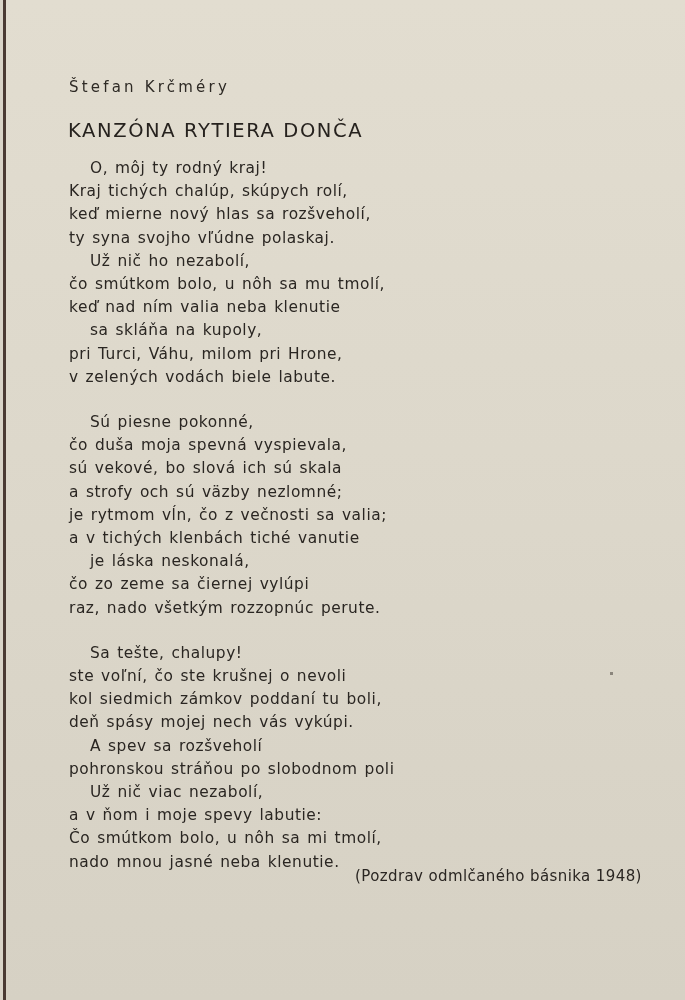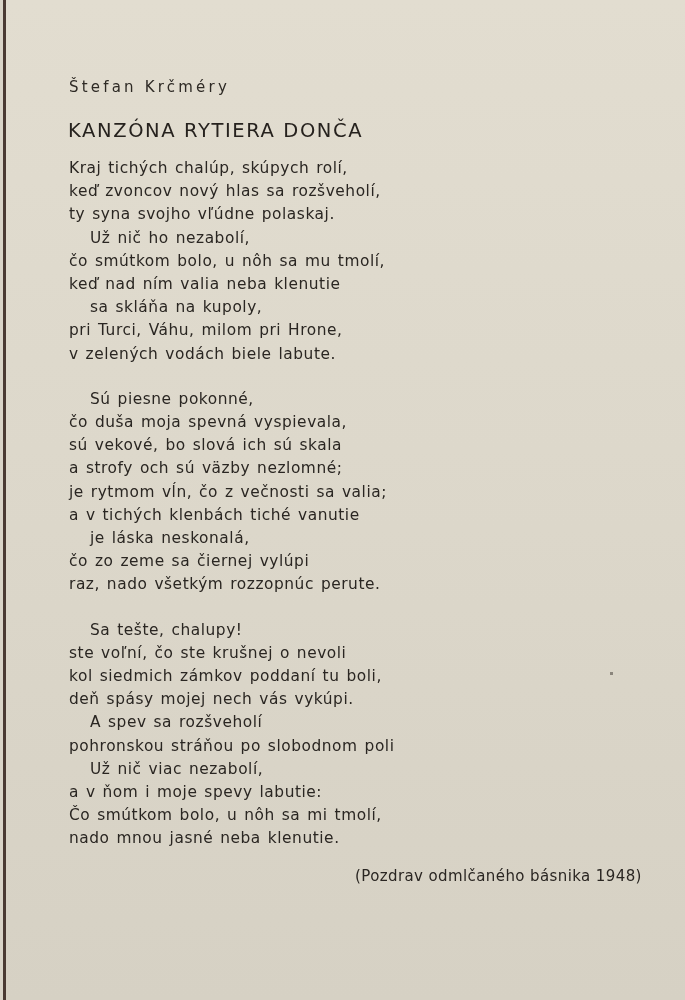--- a/index.html
+++ b/index.html
@@ -92,22 +92,23 @@
 <div class="page">
   <div class="edge"></div>
 
   <div class="author">Štefan Krčméry</div>
 
   <h1 class="title">KANZÓNA RYTIERA DONČA</h1>
 
   <div class="poem">
 
     <div class="stanza">
+      <span class="line indent">O, môj ty rodný kraj!</span>
       <span class="line">Kraj tichých chalúp, skúpych rolí,</span>
-      <span class="line">keď zvoncov nový hlas sa rozšveholí,</span>
+      <span class="line">keď mierne nový hlas sa rozšveholí,</span>
       <span class="line">ty syna svojho vľúdne polaskaj.</span>
       <span class="line indent">Už nič ho nezabolí,</span>
       <span class="line">čo smútkom bolo, u nôh sa mu tmolí,</span>
       <span class="line">keď nad ním valia neba klenutie</span>
       <span class="line indent">sa skláňa na kupoly,</span>
       <span class="line">pri Turci, Váhu, milom pri Hrone,</span>
       <span class="line">v zelených vodách biele labute.</span>
     </div>
 
     <div class="stanza">

